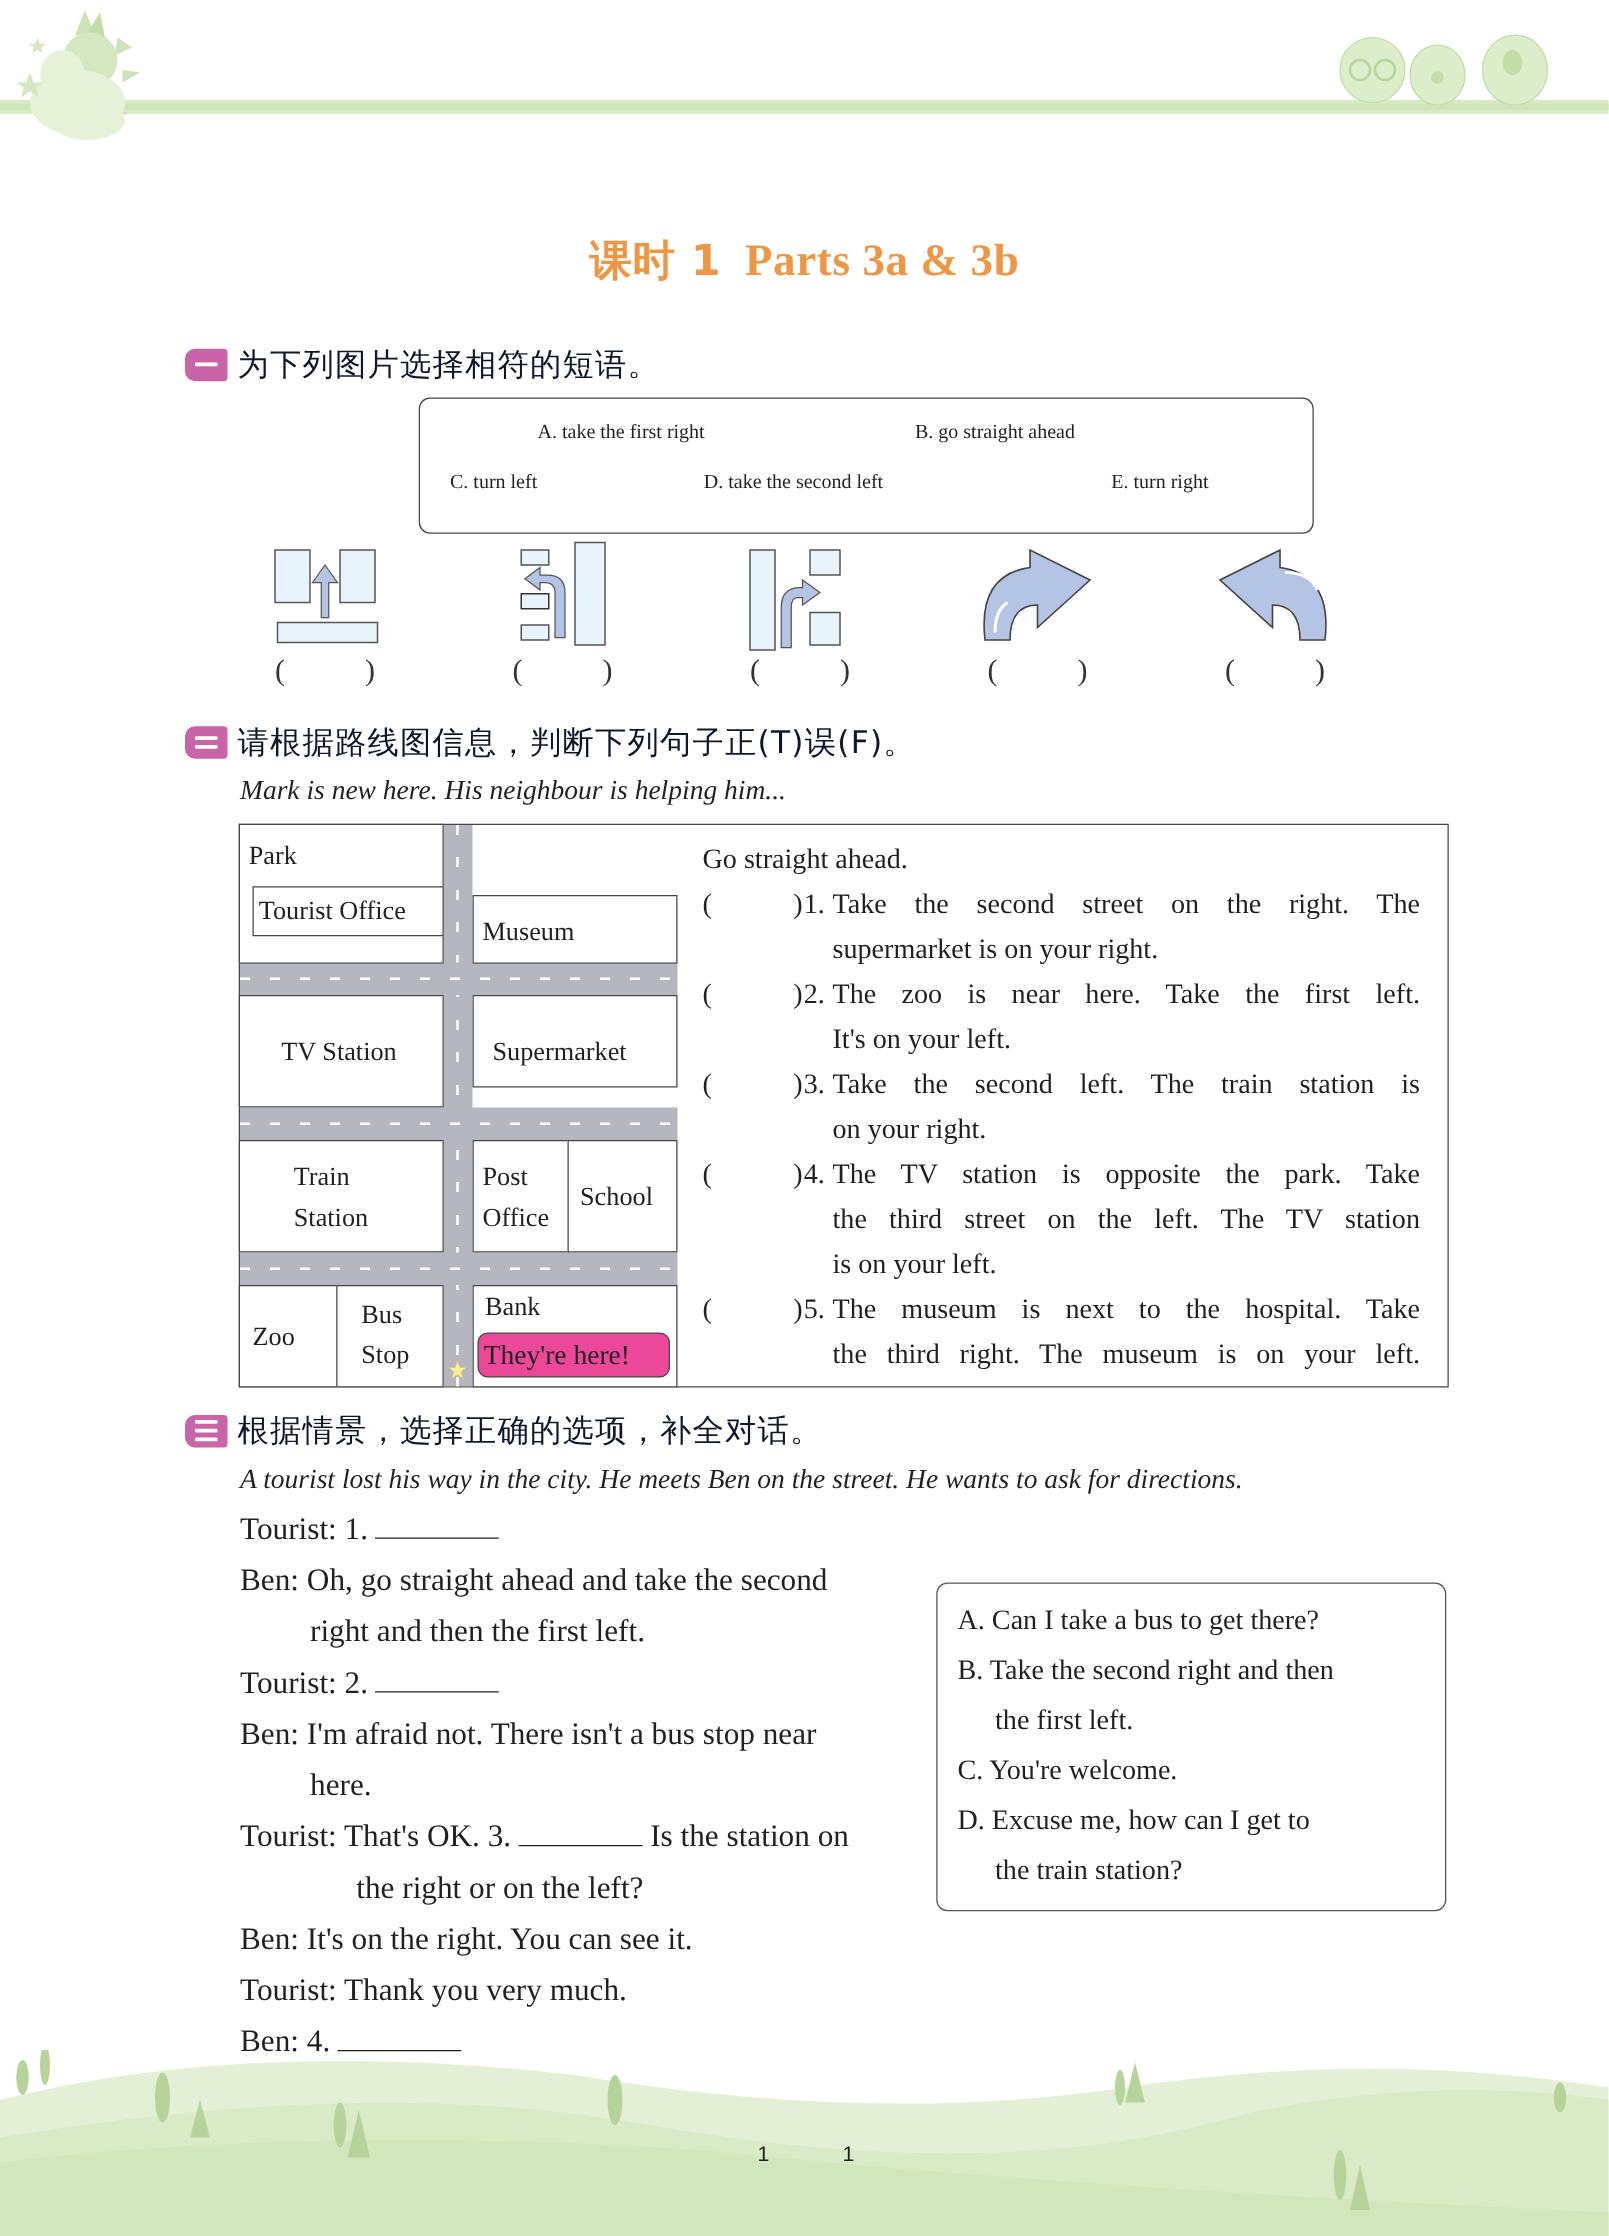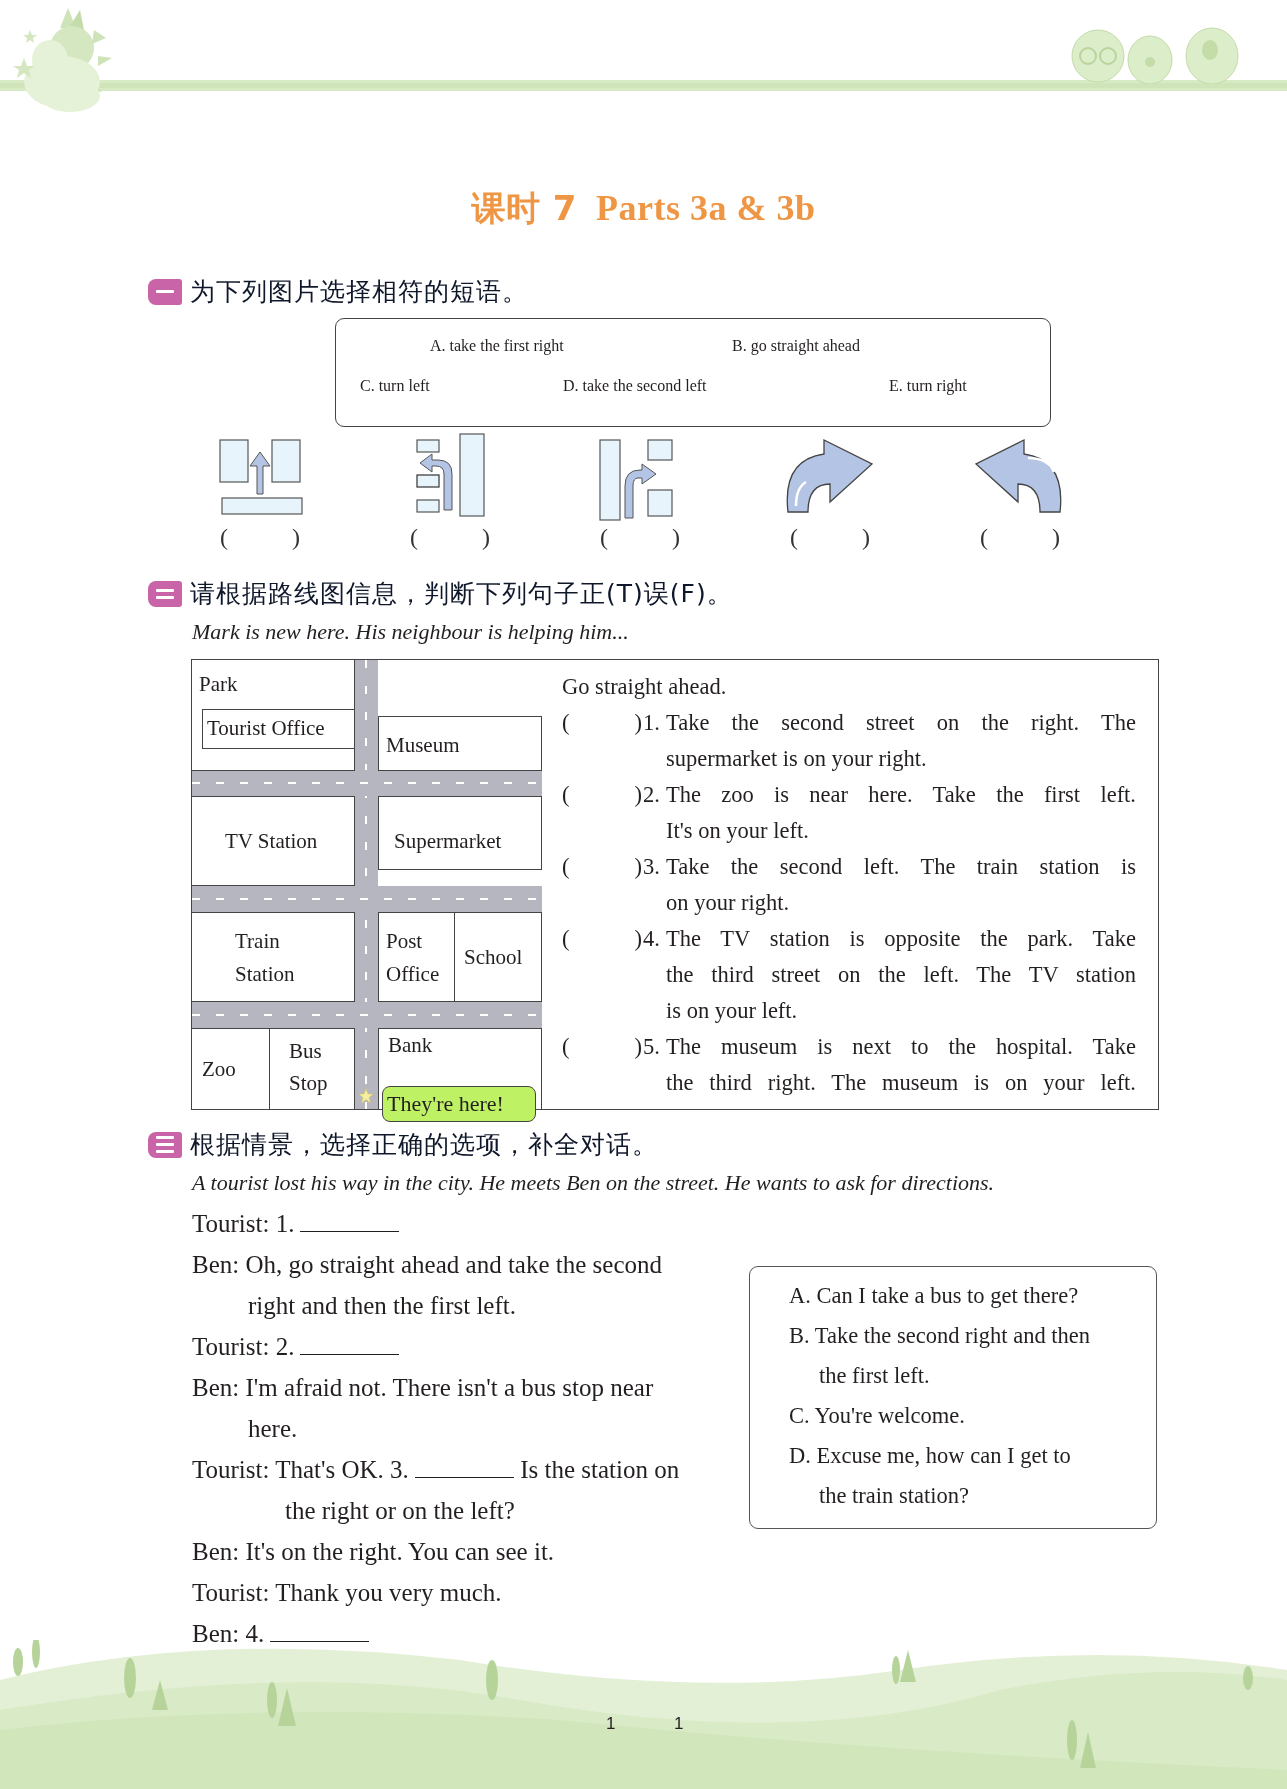--- a/index.html
+++ b/index.html
@@ -40,37 +40,37 @@
   .map { position: absolute; left: 0; top: 0; width: 350px; height: 449px; }
   .blk { position: absolute; background: #fff; border: 1.5px solid #444; font-size: 21px; color: #231f20; }
   .blk span { position: absolute; white-space: nowrap; line-height: 1.35; }
   .road-h { position: absolute; left: 0; width: 350px; height: 26px; background: #b6b6c0; }
   .road-v { position: absolute; top: 0; left: 163px; width: 23px; height: 449px; background: #b6b6c0; }
   .dash-h { position: absolute; left: 0; top: 12px; width: 100%; height: 2px;
     background: repeating-linear-gradient(90deg, #fff 0 8px, transparent 8px 24px); }
   .dash-v { position: absolute; left: 10px; top: 0; width: 2px; height: 100%;
     background: repeating-linear-gradient(180deg, #fff 0 8px, transparent 8px 26px); }
   .bubble { position: absolute; left: 190px; top: 406px; width: 154px; height: 36px; border: 1.5px solid #444;
-    border-radius: 8px; background: #bef264; font-size: 22px; padding-left: 4px; line-height: 34px; white-space: nowrap; margin-top: 20px; }
+    border-radius: 8px; background: #ec4899; font-size: 22px; padding-left: 4px; line-height: 34px; white-space: nowrap; }
   .star { position: absolute; left: 166px; top: 428px; width: 16px; height: 16px; }
 
   .sentences { position: absolute; left: 370px; top: 0; width: 590px; height: 449px; font-size: 22.5px; }
   .sentences .line { position: absolute; white-space: nowrap; }
   .tf-row { position: absolute; left: 0; width: 590px; }
   .tf-paren { position: absolute; left: 0; width: 80px; display: flex; justify-content: space-between; }
   .tf-num { position: absolute; left: 81px; }
   .tf-text { position: absolute; left: 104px; width: 470px; text-align: justify; text-align-last: justify; white-space: nowrap; }
   .tf-text.last { text-align-last: left; }
 
   
   .dlg { position: absolute; font-size: 25px; white-space: nowrap; }
   .blank { display: inline-block; width: 99px; border-bottom: 1.5px solid #231f20; height: 18px; vertical-align: baseline; margin-left: 6px; }
   .answer-box { position: absolute; left: 749px; top: 1266px; width: 408px; height: 263px;
     border: 1.5px solid #555; border-radius: 9px; font-size: 22.5px; }
-  .answer-box span { position: absolute; white-space: nowrap; margin-left: 23px; }
+  .answer-box span { position: absolute; white-space: nowrap; }
 
   
   .footer-hills { position: absolute; left: 0; top: 1640px; width: 1287px; height: 149px; }
   .page-num { position: absolute; top: 1714px; font-family: "Liberation Sans", sans-serif; font-size: 17px; color: #231f20; }
 </style>
 </head>
 <body>
 
 <div class="top-band">
     <div class="top-band-inner"></div>
@@ -92,21 +92,21 @@
   <ellipse cx="38" cy="34" rx="26" ry="26" fill="#dcedc9" stroke="#c3dca8"></ellipse>
   <circle cx="28" cy="34" r="8" fill="none" stroke="#b9d49c" stroke-width="2"></circle>
   <circle cx="48" cy="34" r="8" fill="none" stroke="#b9d49c" stroke-width="2"></circle>
   <ellipse cx="90" cy="38" rx="22" ry="24" fill="#dcedc9" stroke="#c3dca8"></ellipse>
   <circle cx="90" cy="40" r="5" fill="#c3dca8"></circle>
   <ellipse cx="152" cy="34" rx="26" ry="28" fill="#dcedc9" stroke="#c3dca8"></ellipse>
   <ellipse cx="150" cy="28" rx="8" ry="10" fill="#c3dca8"></ellipse>
 </svg>
 
 <div class="title">
-  <span class="cn">课时 7</span>&nbsp;
+  <span class="cn">课时 1</span>&nbsp;
   <span>Parts 3a &amp; 3b</span>
 </div>
 
 <div class="sec-head" style="top:275px">
   <div class="sec-badge">
       <div class="bar"></div>
     </div>
   <span class="sec-title">为下列图片选择相符的短语。</span>
 </div>
 

